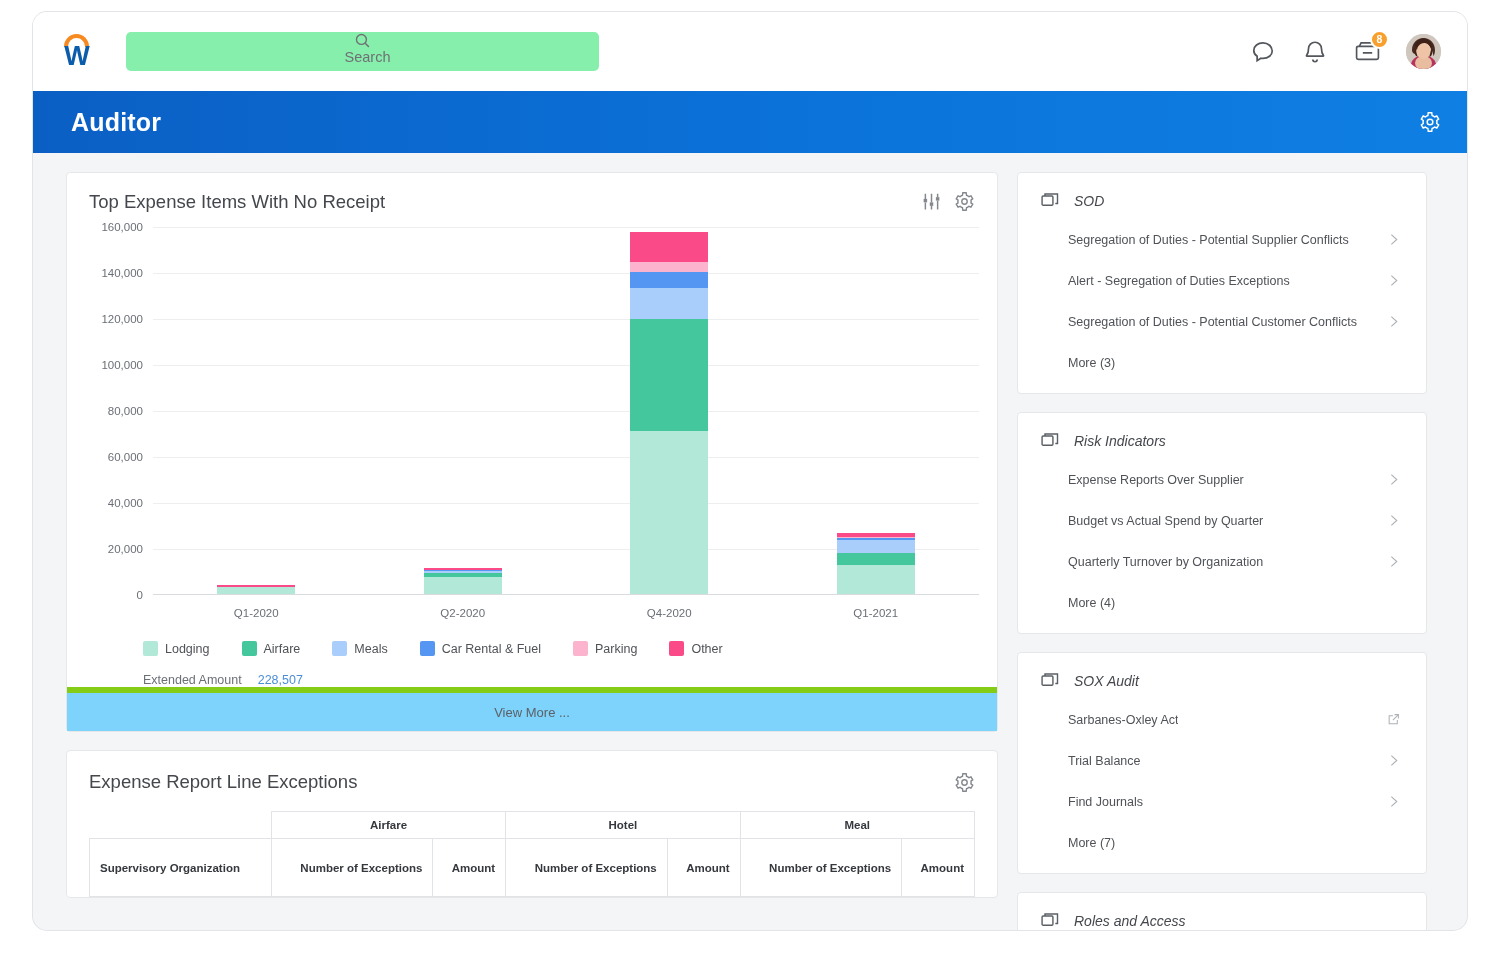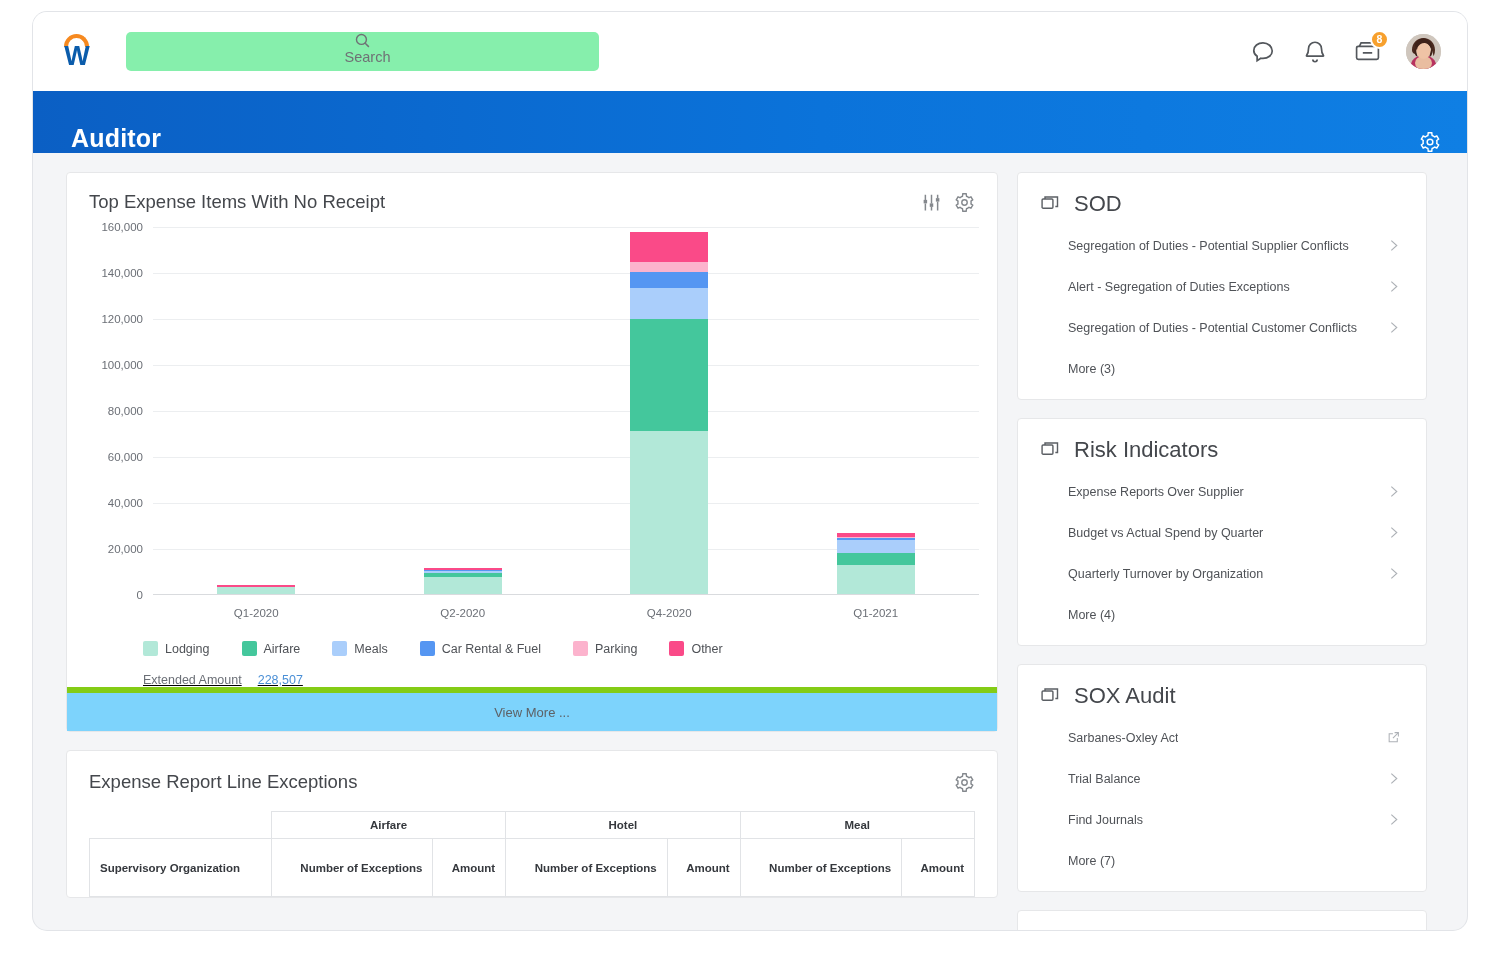--- a/index.html
+++ b/index.html
@@ -74,21 +74,21 @@
     width: 35px; height: 35px; border-radius: 50%;
     overflow: hidden; position: relative;
     background: #d8d2cc;
     flex: 0 0 auto;
   }
 
   
   .apphead {
     height: 62px;
     background: linear-gradient(90deg, #0b5fc4 0%, #0b73da 55%, #0f7fe4 100%);
-    display: flex; align-items: flex-end;
+    display: flex; align-items: center;
     padding: 0 26px 0 38px;
   }
   .apphead h1 {
     color: #fff; font-size: 25px; font-weight: bold; letter-spacing: .2px;
   }
   .apphead .gear { margin-left: auto; }
 
   
   .content {
     display: flex;
@@ -101,21 +101,21 @@
 
   .card {
     background: #fff;
     border: 1px solid #e6e7e9;
     border-radius: 4px;
   }
 
   
   .chart-card { position: relative; }
   .chart-head {
-    display: flex; align-items: center;
+    display: flex; align-items: flex-start;
     padding: 18px 22px 0 22px;
   }
   .chart-head h2 {
     font-size: 18.5px; font-weight: normal; color: #44474c;
   }
   .chart-head .acts { margin-left: auto; display: flex; gap: 12px; }
 
   .plot-wrap { padding: 14px 18px 0 18px; position: relative; }
   .plot {
     position: relative;
@@ -156,21 +156,20 @@
     flex-wrap: wrap;
   }
   .lg-item { display: flex; align-items: center; gap: 7px; margin-right: 16px; }
   .lg-sw { width: 15px; height: 15px; border-radius: 2px; }
   .lg-tx { font-size: 12.5px; color: #4f5257; }
 
   .extrow {
     display: flex; align-items: center; gap: 16px;
     padding: 17px 0 0 76px;
     font-size: 12.5px;
-    text-decoration: underline;
   }
   .ext-l { color: #6b6f76; }
   .ext-v { color: #4a8fd6; }
 
   .viewmore {
     border-top: 6px solid #84cc16;
     height: 44px;
     display: flex; align-items: center; justify-content: center;
     font-size: 13px; color: #5d6166;
     background: #7dd3fc;
@@ -194,21 +193,21 @@
   }
   th.grp { text-align: center; }
   th.blank { border-top-color: #fff; border-left-color: #fff; }
   th.sub { vertical-align: middle; height: 58px; }
   th.num { text-align: right; }
   th.suporg { text-align: left; vertical-align: middle; }
 
   
   .rcard { margin-bottom: 18px; padding: 18px 22px 10px 22px; }
   .rcard-head { display: flex; align-items: center; gap: 14px; margin-bottom: 8px; }
-  .rcard-head h3 { font-size: 22px; font-weight: normal; color: #44474c; }
+  .rcard-head h3 { font-size: 14px; font-weight: normal; color: #44474c; font-style: italic; }
   .rlist { }
   .ritem {
     display: flex; align-items: center;
     min-height: 41px;
     font-size: 12.5px; color: #4f5257;
     padding: 5px 4px 5px 28px;
     cursor: pointer;
   }
   .ritem .rtx {
     overflow: hidden; white-space: nowrap; text-overflow: ellipsis;

